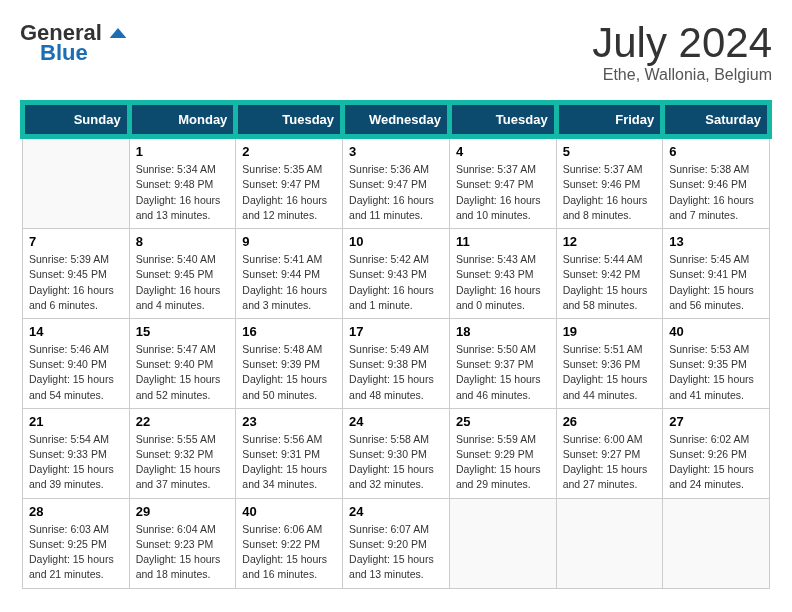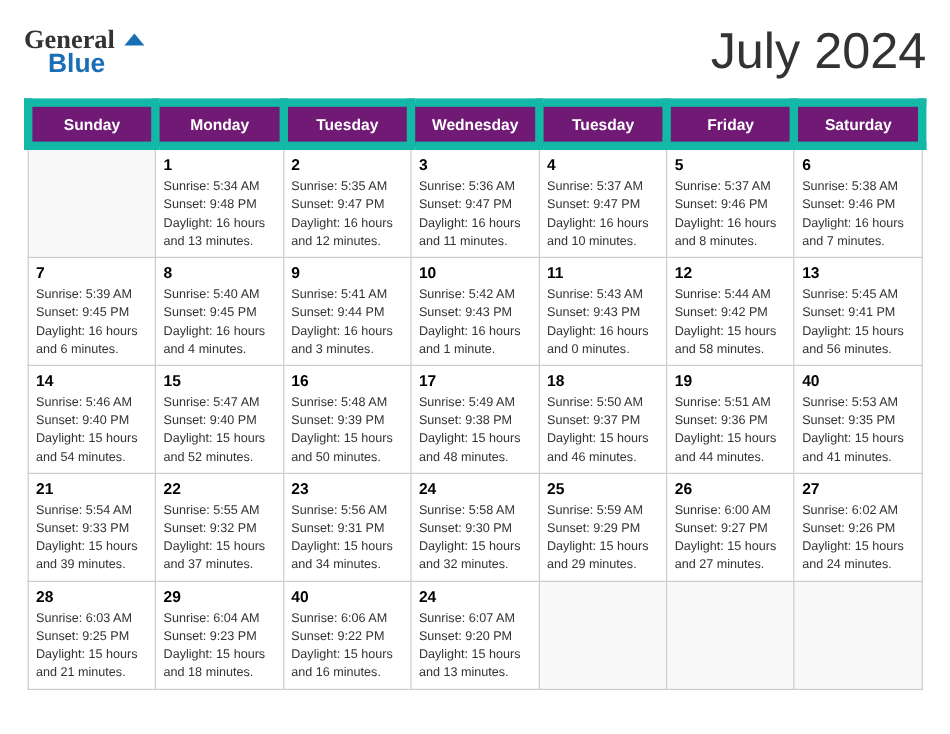--- a/index.html
+++ b/index.html
@@ -18,21 +18,20 @@
     }
     .logo {
       display: flex;
       flex-direction: column;
       align-items: flex-start;
     }
     .logo-text {
       display: flex;
       align-items: center;
       gap: 2px;
-      font-family: Liberation Serif, serif;
     }
     .logo-general {
       font-size: 22px;
       font-weight: bold;
       color: #333;
     }
     .logo-blue {
       font-size: 22px;
       font-weight: bold;
       color: #1a6eb5;
@@ -54,27 +53,27 @@
     .location-title {
       font-size: 16px;
       color: #555;
     }
     table {
       width: 100%;
       border-collapse: collapse;
       font-size: 11px;
     }
     thead tr th {
-      background-color: #701a75;
+      background-color: #0c4a6e;
       color: #fff;
       padding: 7px 6px;
-      text-align: center;
+      text-align: right;
       font-size: 13px;
       font-weight: bold;
-      border: 7px solid #14b8a6;
+      border: 5px solid #14b8a6;
     }
     tbody tr td {
       border: 1px solid #ccc;
       vertical-align: top;
       padding: 5px 6px;
       width: 107px;
       min-height: 80px;
     }
     tbody tr {
       background: #fff;
@@ -105,20 +104,21 @@
     <div class="logo-text">
       <span class="logo-general">General</span>
       <svg class="logo-icon" viewBox="0 0 24 24" xmlns="http://www.w3.org/2000/svg">
         <polygon points="2,18 12,6 22,18" fill="#1a6eb5"></polygon>
       </svg>
     </div>
     <span class="logo-blue" style="margin-top:-6px;margin-left:20px;">Blue</span>
   </div>
   <div class="title-block">
     <div class="month-title">July 2024</div>
+    <div class="location-title">Ethe, Wallonia, Belgium</div>
   </div>
 </div>
 
 <table>
   <thead>
     <tr>
     <th>Sunday</th>
         <th>Monday</th>
         <th>Tuesday</th>
         <th>Wednesday</th>

